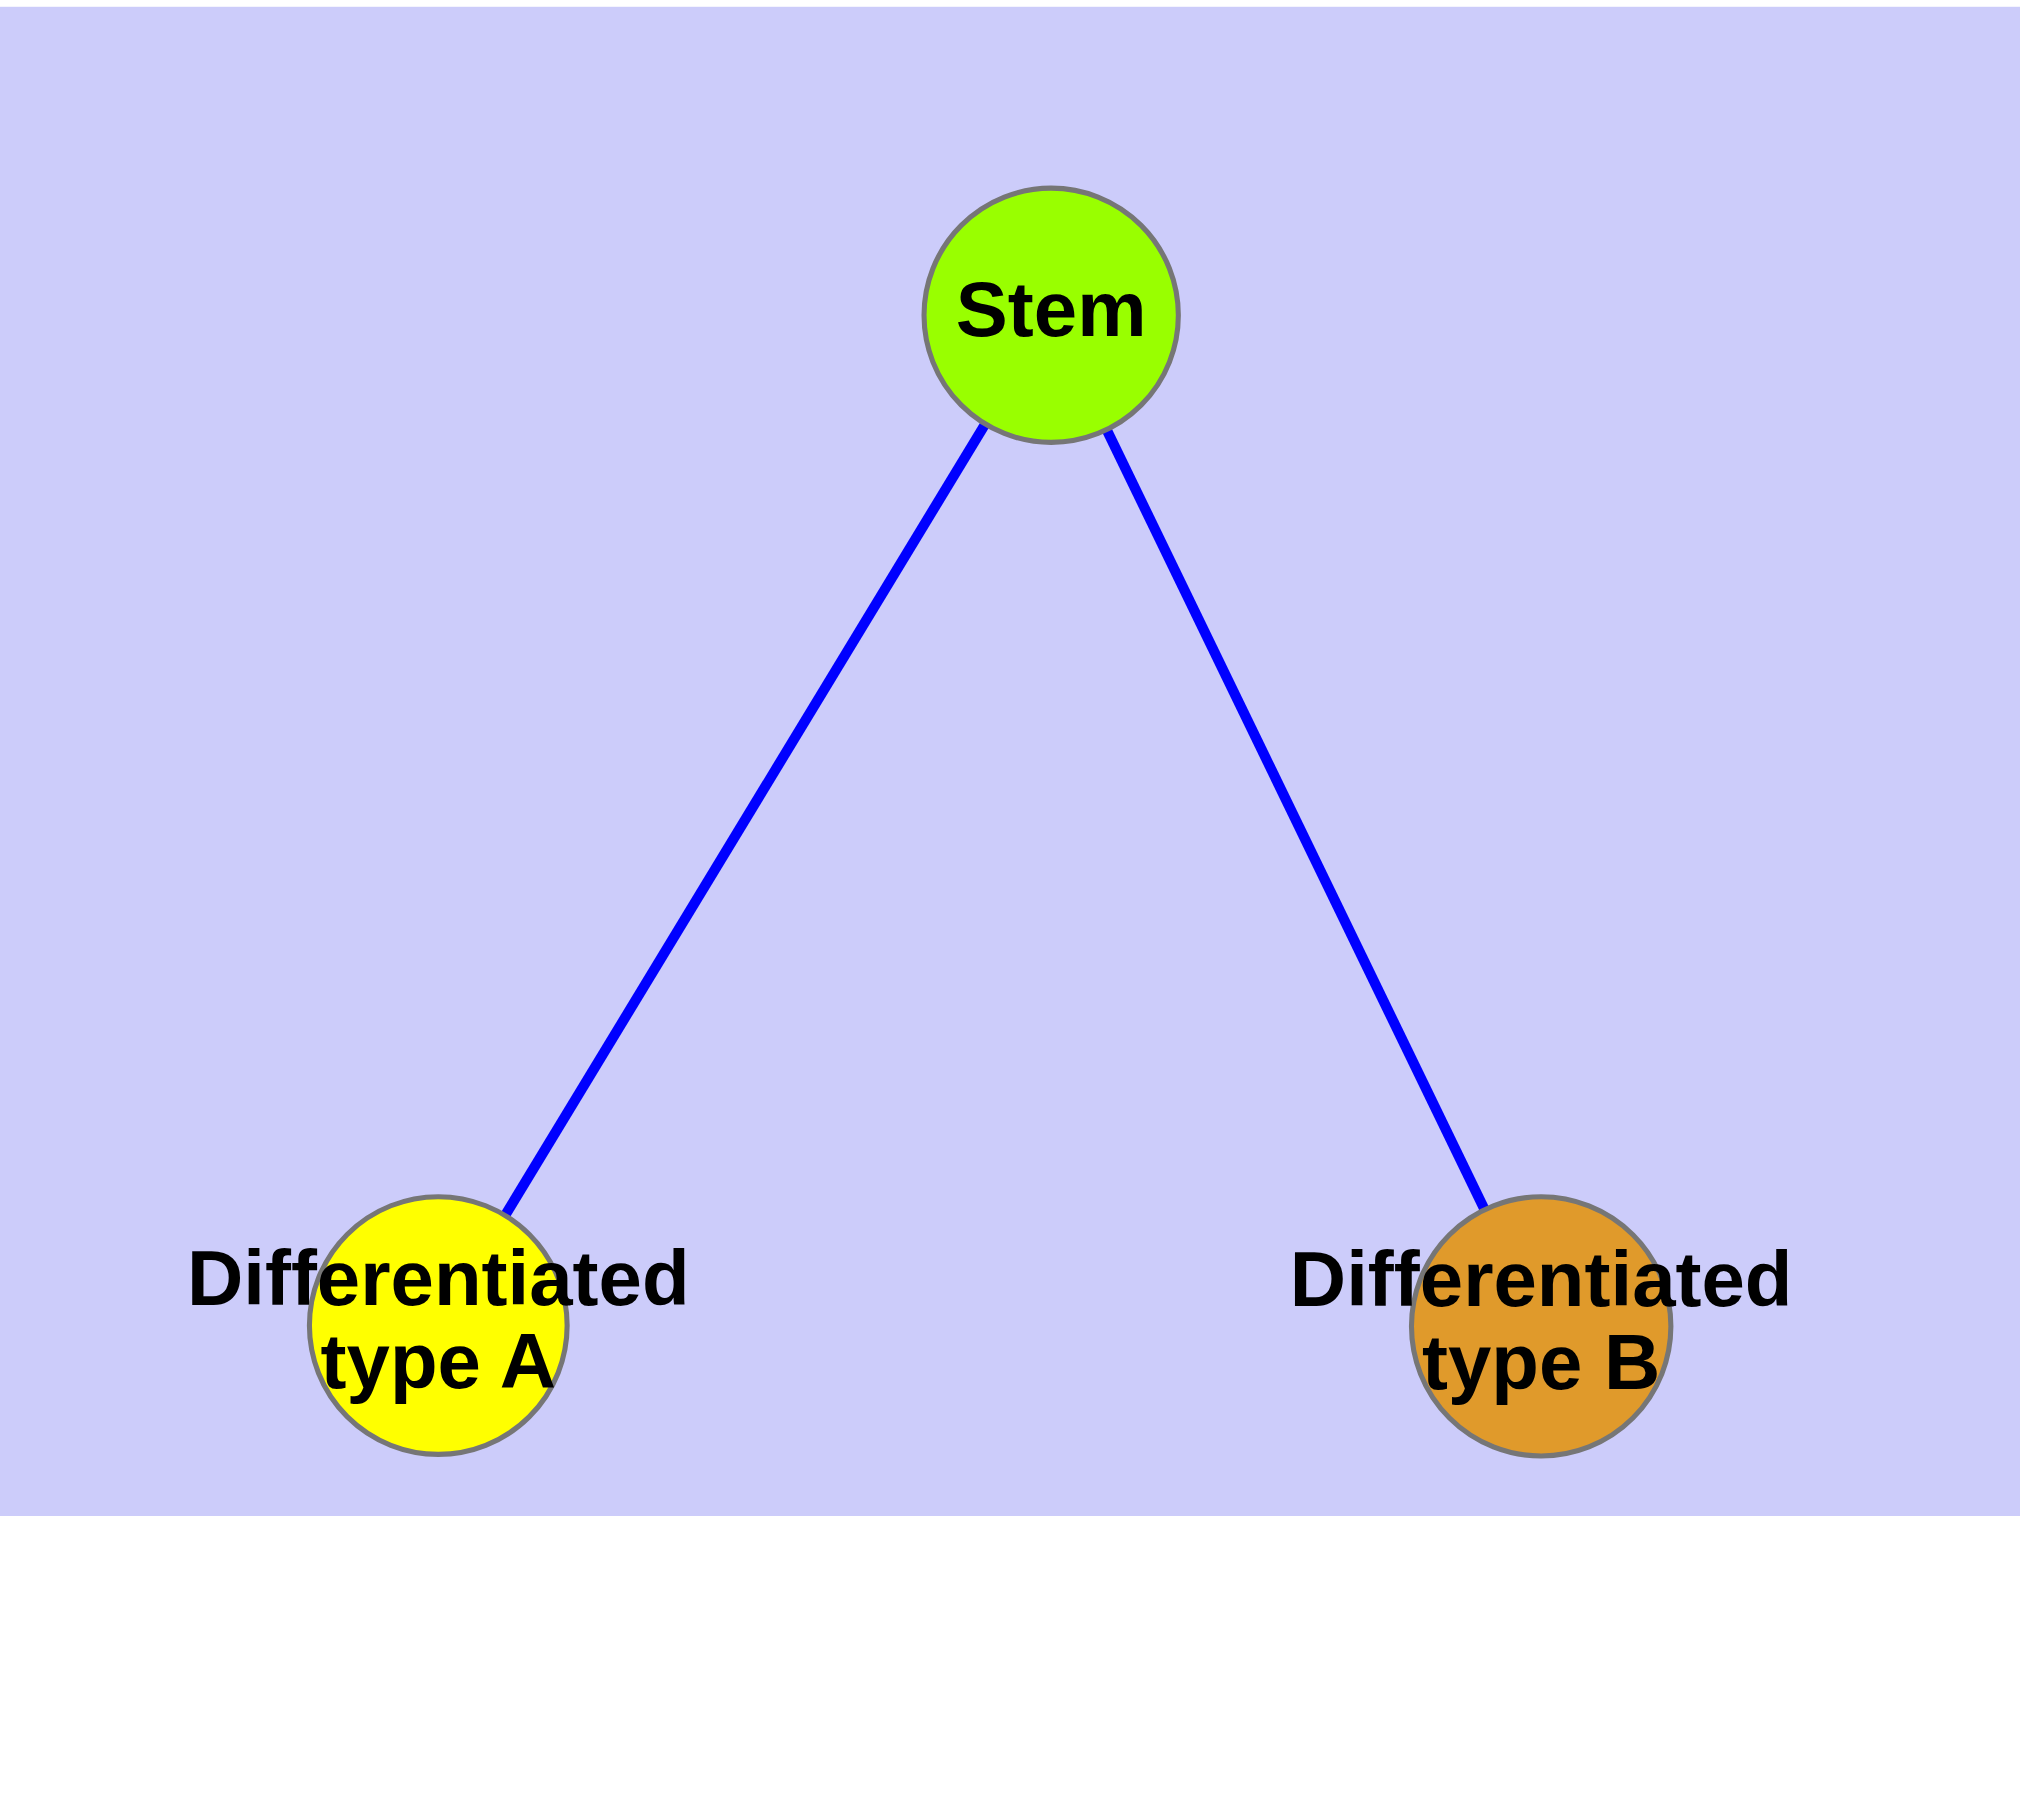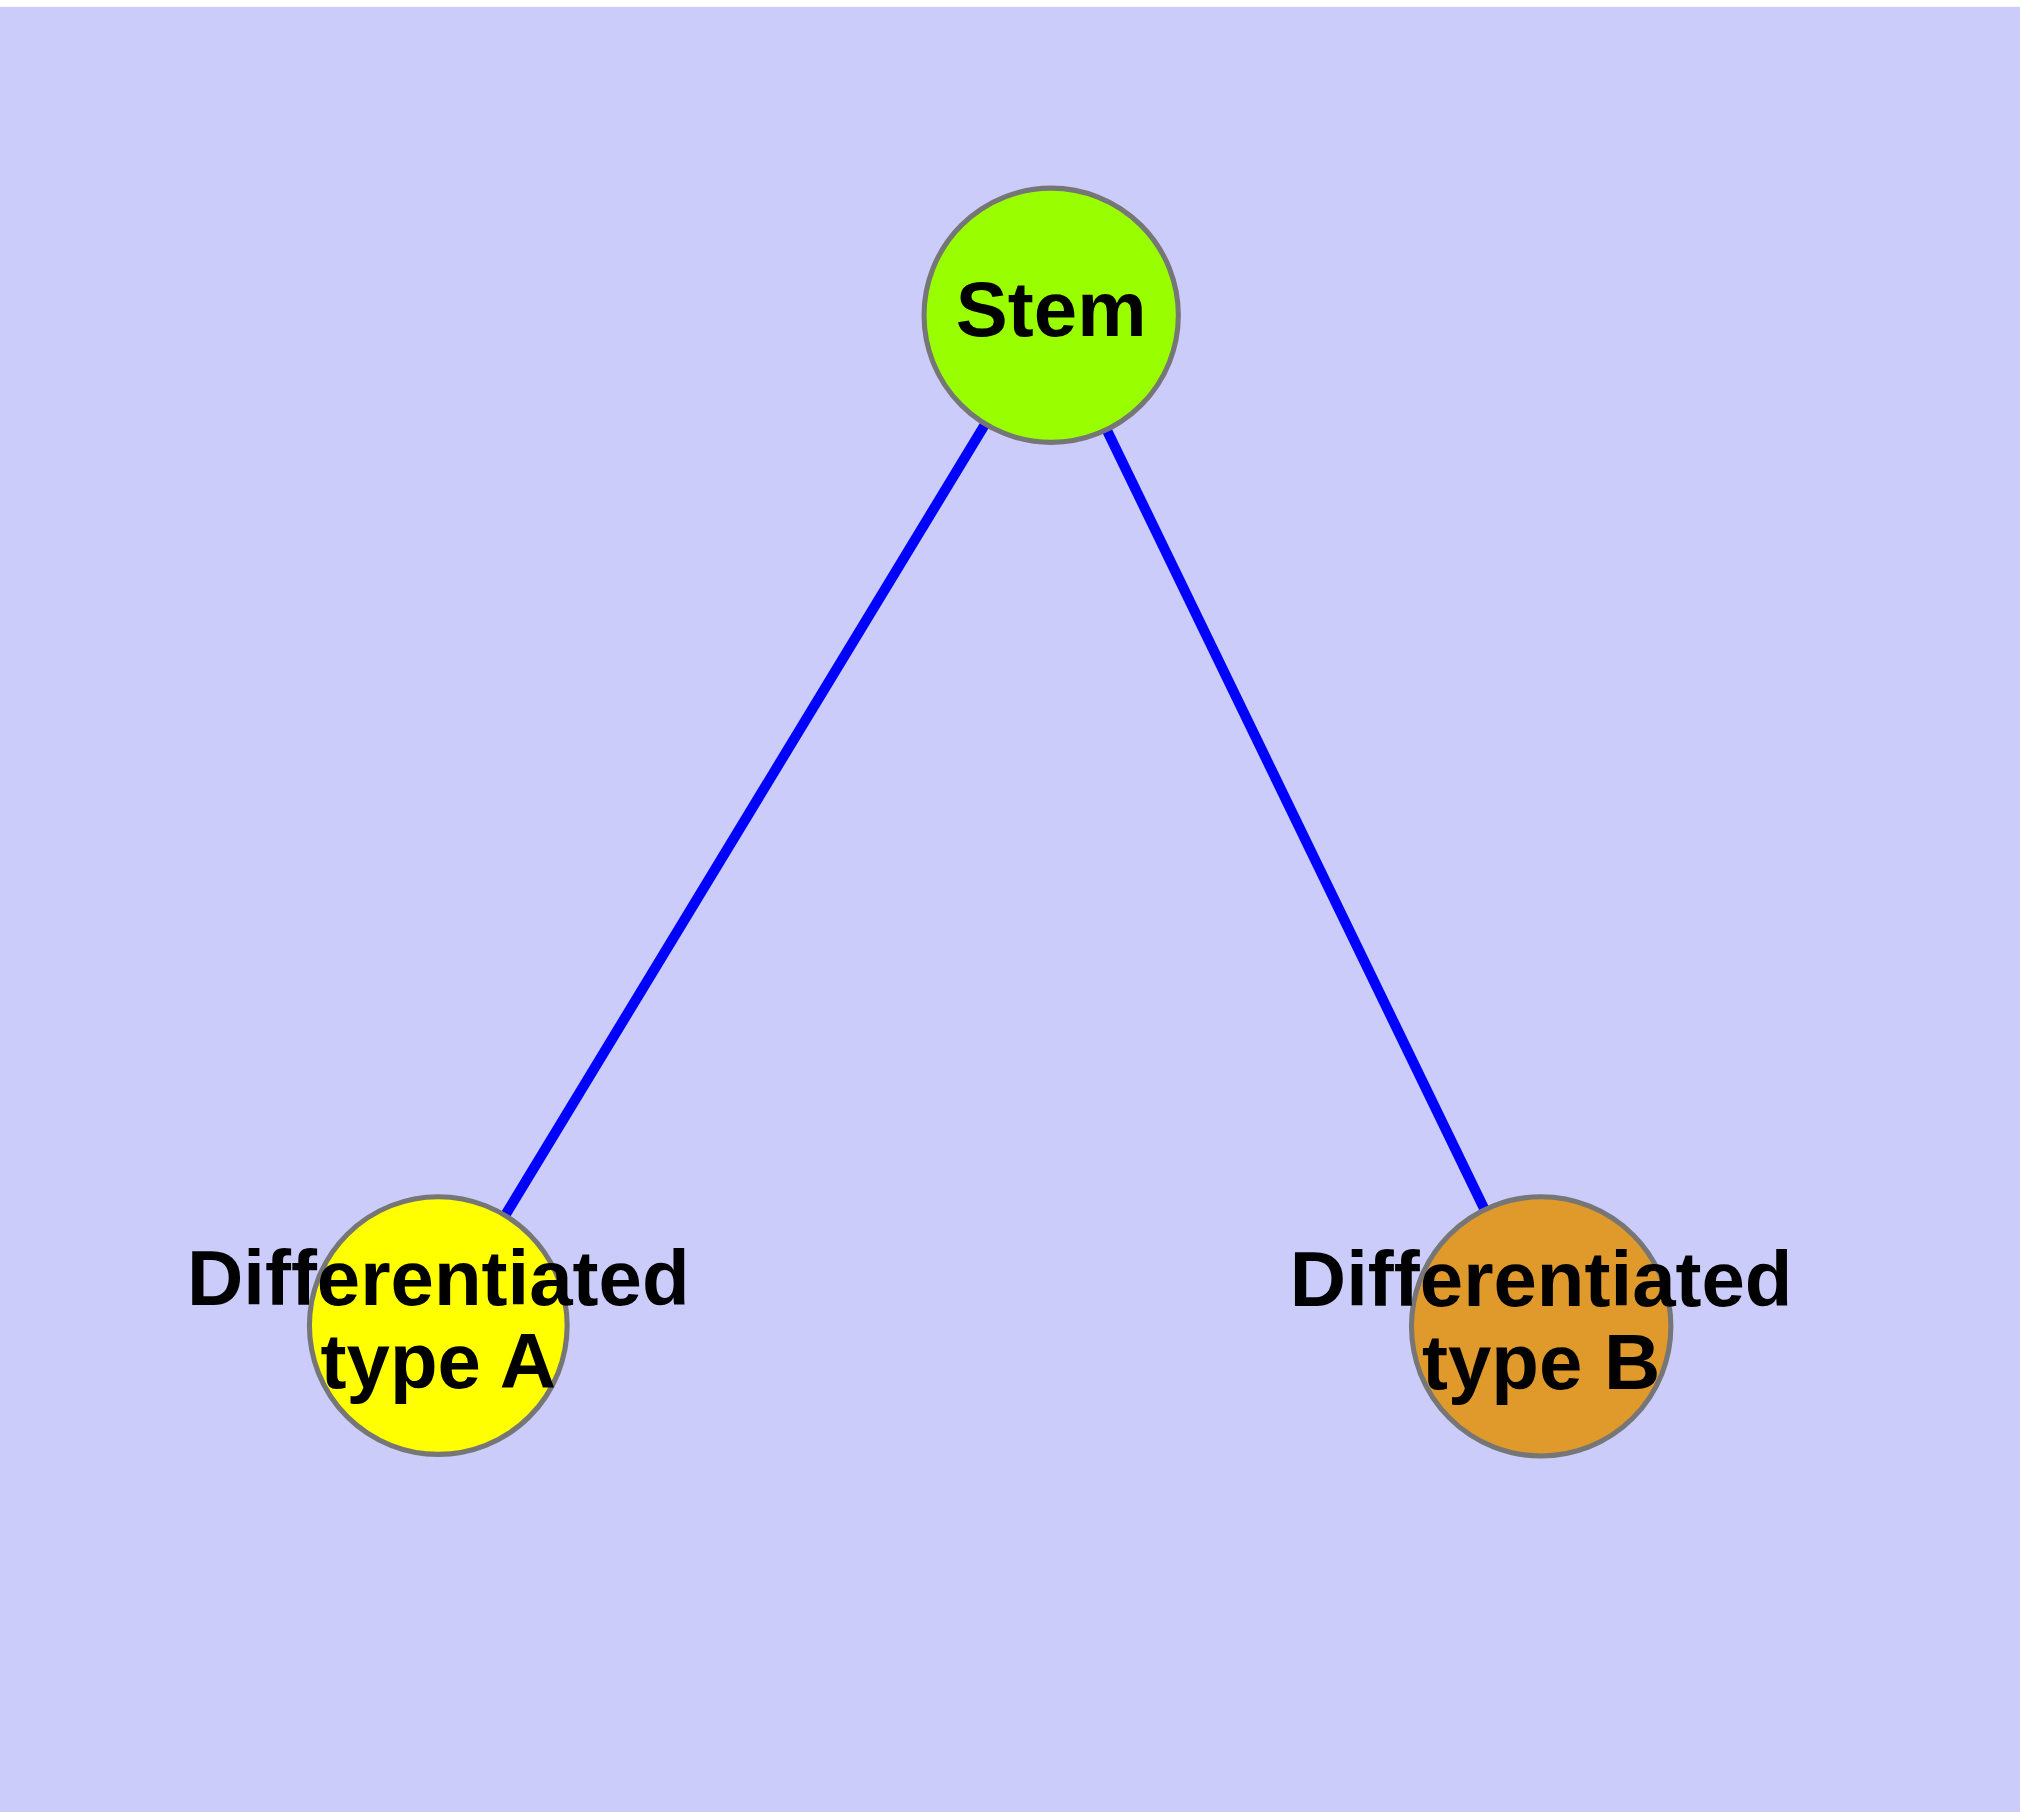--- a/index.html
+++ b/index.html
@@ -4,21 +4,21 @@
 <title>Cell Differentiation Graph</title>
 <style>
   html, body {
     margin: 0;
     padding: 0;
     background: #ffffff;
   }
   #canvas {
     position: relative;
     width: 2021px;
-    height: 1812px;
+    height: 1516px;
     overflow: hidden;
     font-family: "Liberation Sans", sans-serif;
   }
   #graph-svg {
     position: absolute;
     left: 0;
     top: 0;
     width: 2021px;
     height: 1812px;
     display: block;

